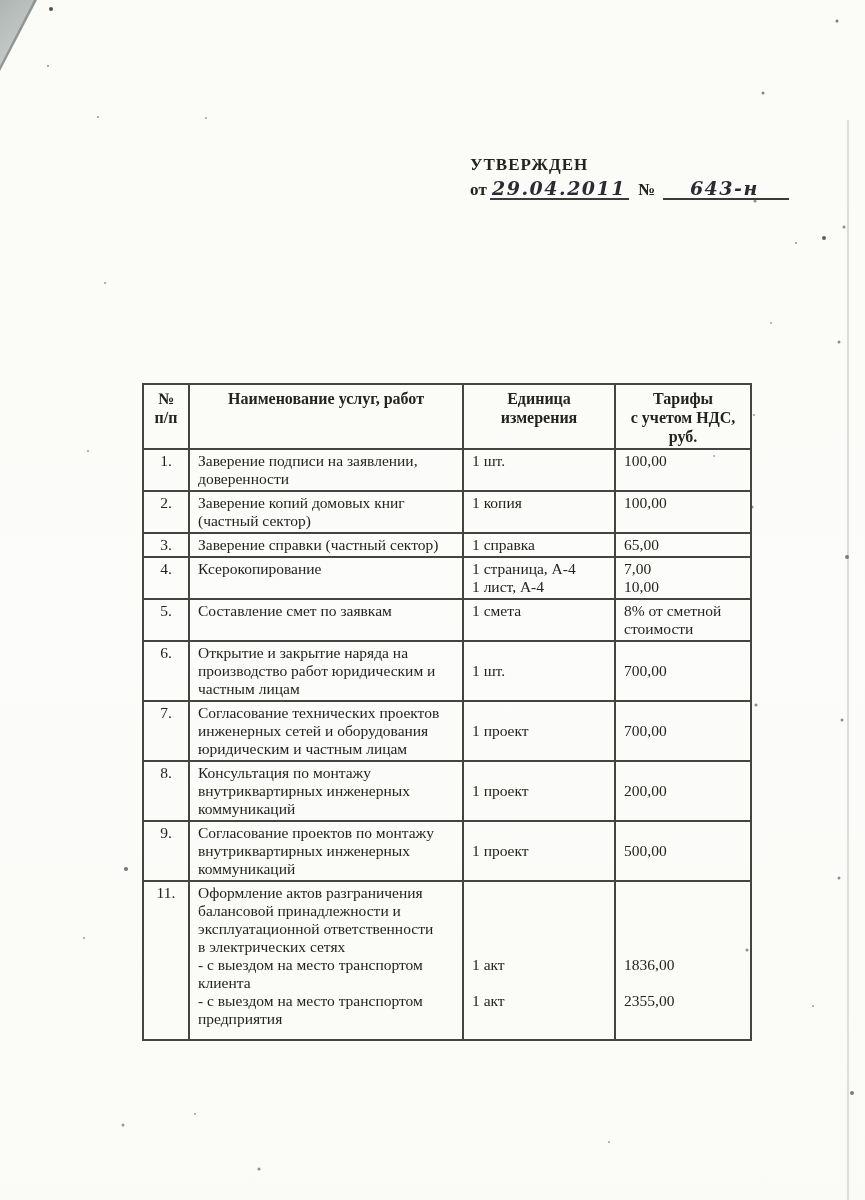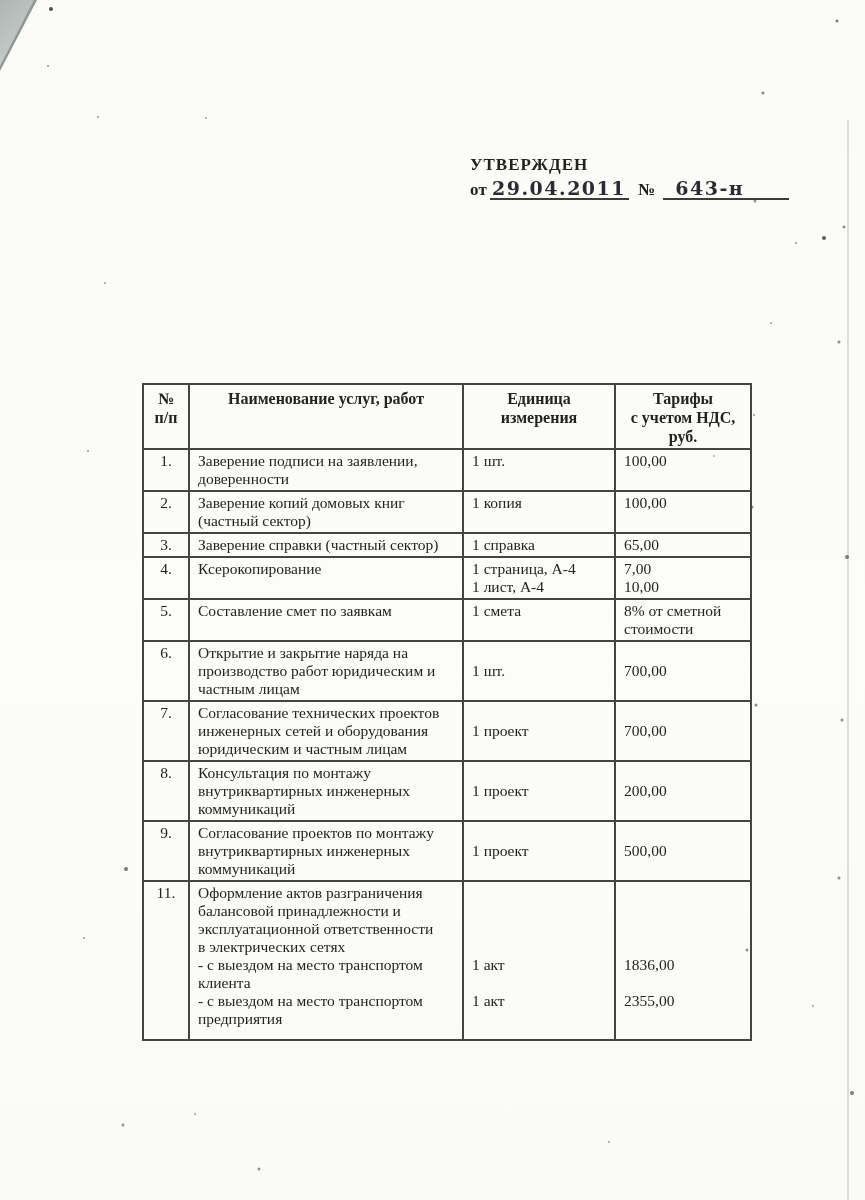--- a/index.html
+++ b/index.html
@@ -65,31 +65,31 @@
   
   .approval {
     position:absolute; left:470px; top:154px;
     font-weight:bold; font-size:17px; line-height:22px;
     letter-spacing:.2px; white-space:nowrap;
   }
   .approval .a1 { letter-spacing:1px; }
   .approval .a3 { margin-top:2px; }
   .hw {
     font-family:"DejaVu Serif", serif;
-    font-weight:600;
+    font-style:italic; font-weight:600;
     font-size:19px; letter-spacing:1.5px;
     color:#2c2b33;
   }
   .u1, .u2 {
     display:inline-block;
     border-bottom:2px solid #3c3b38;
     line-height:20px;
   }
   .u1 { min-width:92px; margin-left:3px; padding:0 3px 0 2px; }
-  .u2 { min-width:98px; margin-left:8px; padding:0 16px 0 12px; }
+  .u2 { min-width:98px; margin-left:8px; padding:0 16px 0 12px;text-align:center; }
   .no-label { margin-left:9px; }
 
   
   .doc-title {
     position:absolute; left:52px; top:285px; width:775px;
     text-align:center; font-weight:bold; font-size:17px; line-height:22px;
     white-space:pre;
   }
 
   

